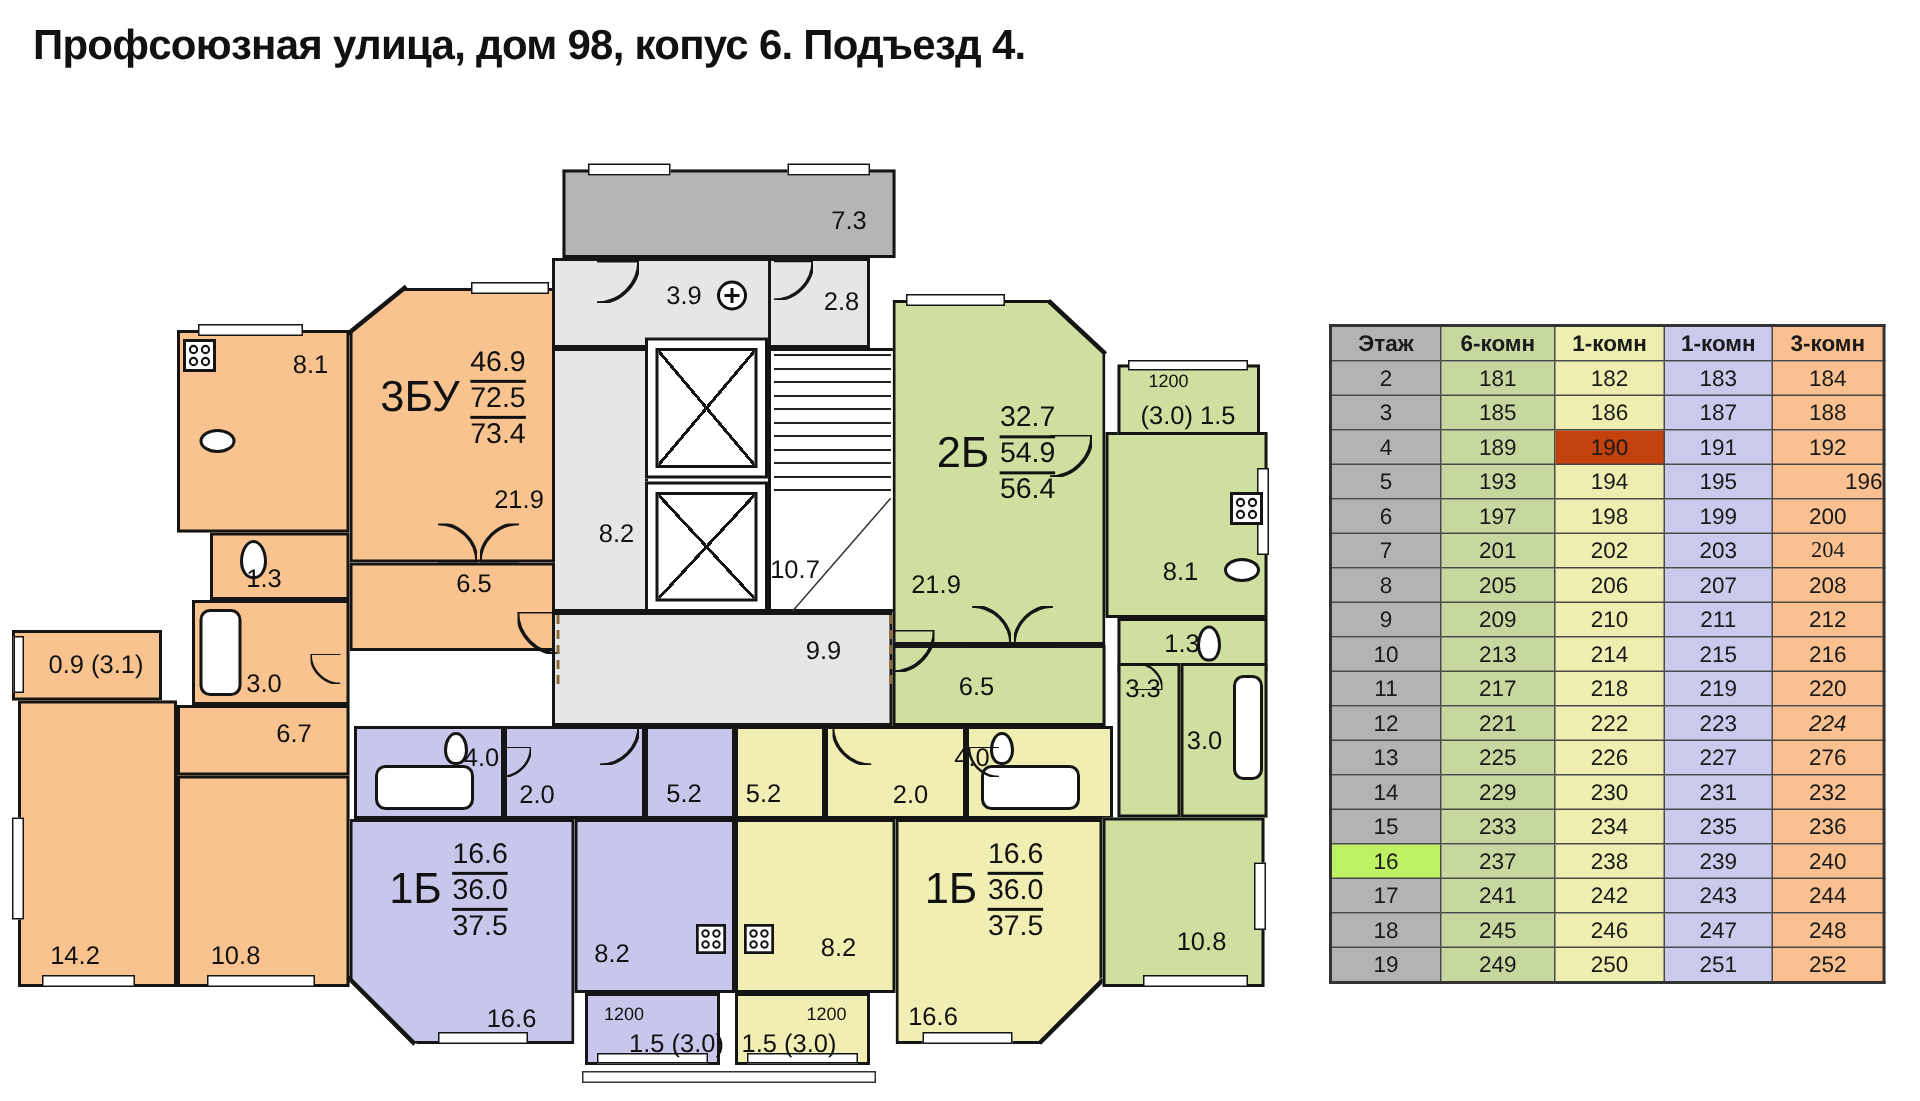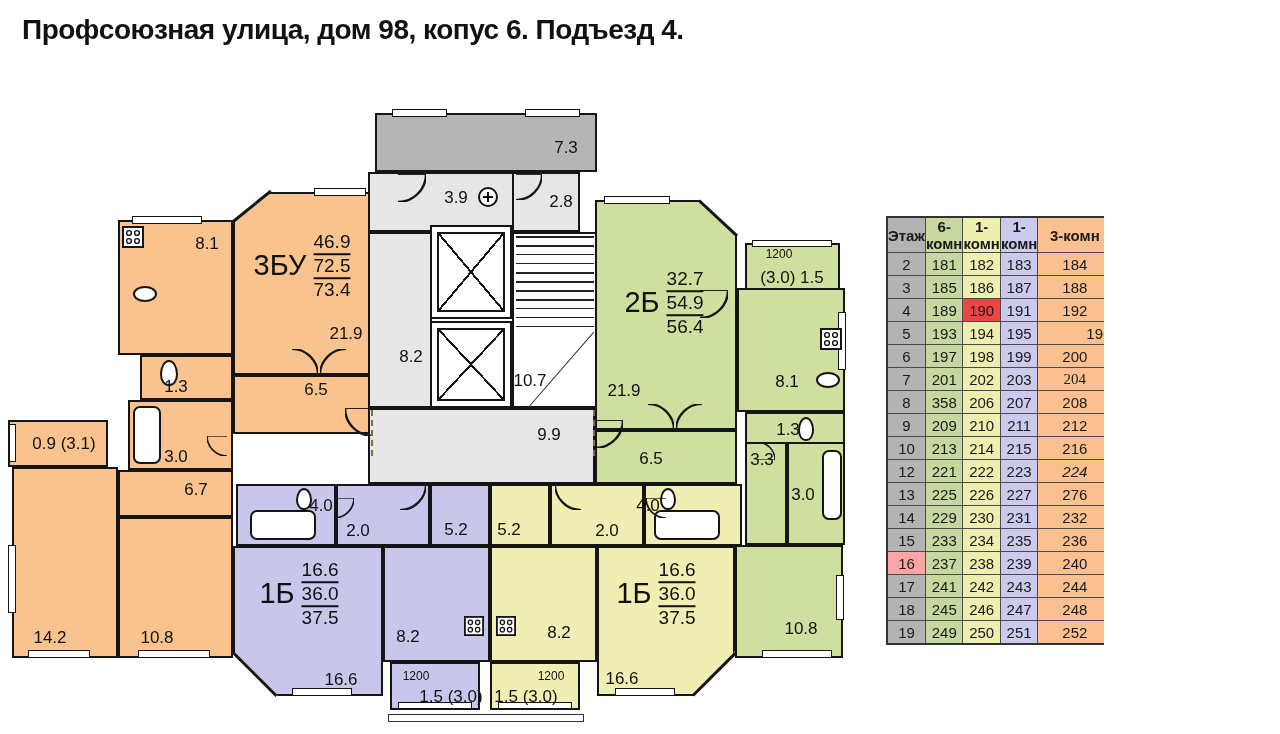--- a/index.html
+++ b/index.html
@@ -1,16 +1,16 @@
 <!DOCTYPE html>
 <html style="--orange: #f8c38f; --green: #cfdf9f; --yellow: #f0eeb2; --purple: #c9c6ec; --gray_light: #e6e6e6; --gray_dark: #b5b5b5; --wall: #151515;"><head>
 <meta charset="utf-8">
 <style>
   html,body{margin:0;padding:0;background:#fff;}
-  #app{position:relative;width:1104px;height:734px;background:#fff;overflow:hidden;
+  #app{position:relative;width:1280px;height:734px;background:#fff;overflow:hidden;
        font-family:"Liberation Sans",sans-serif;color:#111;}
   
   .page-title{position:absolute;left:22px;top:14px;font-size:28px;font-weight:bold;
     letter-spacing:-0.5px;color:#111;margin:0;white-space:nowrap;}
   
   .plan{position:absolute;left:0;top:90px;width:880px;height:644px;}
   .rm{position:absolute;box-sizing:border-box;border:2.5px solid #151515;}
   .c-or{background:var(--orange);}
   .c-gr{background:var(--green);}
   .c-ye{background:var(--yellow);}
@@ -334,21 +334,21 @@
         <tr>
           <td style="background: rgb(179, 179, 179);">3</td>
           <td style="background: rgb(198, 215, 159);">185</td>
           <td style="background: rgb(238, 238, 176);">186</td>
           <td style="background: rgb(203, 201, 236);">187</td>
           <td style="background: rgb(250, 192, 143);">188</td>
         </tr>
         <tr>
           <td style="background: rgb(179, 179, 179);">4</td>
           <td style="background: rgb(198, 215, 159);">189</td>
-          <td style="background: #ef4444;">190</td>
+          <td style="background: #c2410c;">190</td>
           <td style="background: rgb(203, 201, 236);">191</td>
           <td style="background: rgb(250, 192, 143);">192</td>
         </tr>
         <tr>
           <td style="background: rgb(179, 179, 179);">5</td>
           <td style="background: rgb(198, 215, 159);">193</td>
           <td style="background: rgb(238, 238, 176);">194</td>
           <td style="background: rgb(203, 201, 236);">195</td>
           <td style="background: rgb(250, 192, 143); padding-left: 48px;">196</td>
         </tr>
@@ -361,40 +361,47 @@
         </tr>
         <tr>
           <td style="background: rgb(179, 179, 179);">7</td>
           <td style="background: rgb(198, 215, 159);">201</td>
           <td style="background: rgb(238, 238, 176);">202</td>
           <td style="background: rgb(203, 201, 236);">203</td>
           <td style="background: rgb(250, 192, 143); font-family: Liberation Serif, serif;">204</td>
         </tr>
         <tr>
           <td style="background: rgb(179, 179, 179);">8</td>
-          <td style="background: rgb(198, 215, 159);">358</td>
+          <td style="background: rgb(198, 215, 159);">205</td>
           <td style="background: rgb(238, 238, 176);">206</td>
           <td style="background: rgb(203, 201, 236);">207</td>
           <td style="background: rgb(250, 192, 143);">208</td>
         </tr>
         <tr>
           <td style="background: rgb(179, 179, 179);">9</td>
           <td style="background: rgb(198, 215, 159);">209</td>
           <td style="background: rgb(238, 238, 176);">210</td>
           <td style="background: rgb(203, 201, 236);">211</td>
           <td style="background: rgb(250, 192, 143);">212</td>
         </tr>
         <tr>
           <td style="background: rgb(179, 179, 179);">10</td>
           <td style="background: rgb(198, 215, 159);">213</td>
           <td style="background: rgb(238, 238, 176);">214</td>
           <td style="background: rgb(203, 201, 236);">215</td>
           <td style="background: rgb(250, 192, 143);">216</td>
         </tr>
         <tr>
+          <td style="background: rgb(179, 179, 179);">11</td>
+          <td style="background: rgb(198, 215, 159);">217</td>
+          <td style="background: rgb(238, 238, 176);">218</td>
+          <td style="background: rgb(203, 201, 236);">219</td>
+          <td style="background: rgb(250, 192, 143);">220</td>
+        </tr>
+        <tr>
           <td style="background: rgb(179, 179, 179);">12</td>
           <td style="background: rgb(198, 215, 159);">221</td>
           <td style="background: rgb(238, 238, 176);">222</td>
           <td style="background: rgb(203, 201, 236);">223</td>
           <td style="background: rgb(250, 192, 143); font-style: italic;">224</td>
         </tr>
         <tr>
           <td style="background: rgb(179, 179, 179);">13</td>
           <td style="background: rgb(198, 215, 159);">225</td>
           <td style="background: rgb(238, 238, 176);">226</td>
@@ -409,21 +416,21 @@
           <td style="background: rgb(250, 192, 143);">232</td>
         </tr>
         <tr>
           <td style="background: rgb(179, 179, 179);">15</td>
           <td style="background: rgb(198, 215, 159);">233</td>
           <td style="background: rgb(238, 238, 176);">234</td>
           <td style="background: rgb(203, 201, 236);">235</td>
           <td style="background: rgb(250, 192, 143);">236</td>
         </tr>
         <tr>
-          <td style="background: #fca5a5;">16</td>
+          <td style="background: #bef264;">16</td>
           <td style="background: rgb(198, 215, 159);">237</td>
           <td style="background: rgb(238, 238, 176);">238</td>
           <td style="background: rgb(203, 201, 236);">239</td>
           <td style="background: rgb(250, 192, 143);">240</td>
         </tr>
         <tr>
           <td style="background: rgb(179, 179, 179);">17</td>
           <td style="background: rgb(198, 215, 159);">241</td>
           <td style="background: rgb(238, 238, 176);">242</td>
           <td style="background: rgb(203, 201, 236);">243</td>

